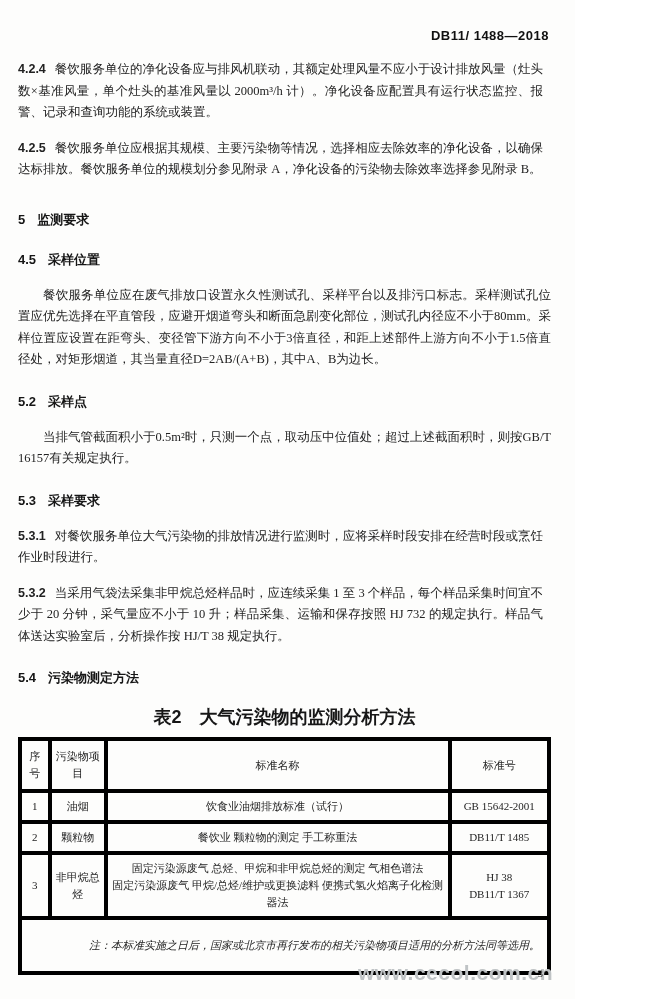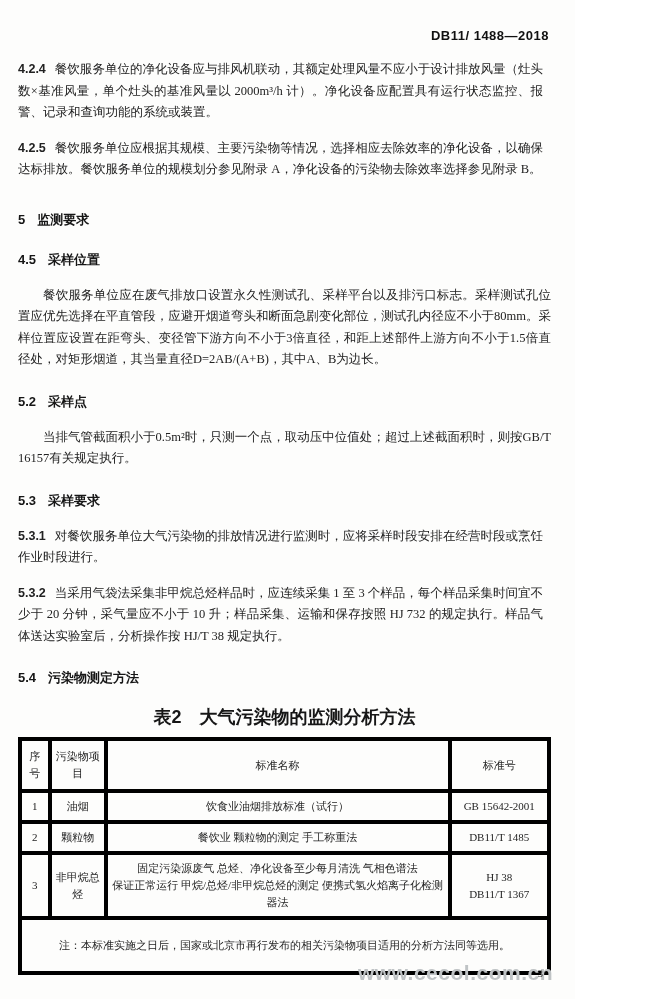--- a/index.html
+++ b/index.html
@@ -69,22 +69,23 @@
   table.std-table th, table.std-table td {
     border: 4px solid #000000;
     text-align: center;
     vertical-align: middle;
     padding: 5px 4px;
     line-height: 17px;
     font-weight: normal;
   }
   table.std-table th { padding: 7px 4px; }
   table.std-table td.note-cell {
-    text-align: center;
+    text-align: right;
     padding: 17px 7px;
+    font-style: italic;
   }
   .watermark {
     position: absolute;
     right: 22px;
     bottom: 14px;
     font-family: "Liberation Sans", sans-serif;
     font-weight: 700;
     font-size: 21px;
     letter-spacing: 0.5px;
     color: #bfc3c5;
@@ -155,22 +156,22 @@
       <tr>
         <td>2</td>
         <td>颗粒物</td>
         <td>餐饮业 颗粒物的测定 手工称重法</td>
         <td>DB11/T 1485</td>
       </tr>
       <tr>
         <td>3</td>
         <td>非甲烷总烃</td>
         <td>
-          <div>固定污染源废气 总烃、净化设备至少每月清洗 气相色谱法</div>
-          <div>保证正常运行 甲烷/总烃/非甲烷总烃的测定 便携式氢火焰离子化检测器法</div>
+          <div>固定污染源废气 总烃、甲烷和非甲烷总烃的测定 气相色谱法</div>
+          <div>固定污染源废气 甲烷/总烃/维护或更换滤料 便携式氢火焰离子化检测器法</div>
         </td>
         <td>
           <div>HJ 38</div>
           <div>DB11/T 1367</div>
         </td>
       </tr>
       <tr>
         <td class="note-cell" colspan="4">注：本标准实施之日后，国家或北京市再行发布的相关污染物项目适用的分析方法同等选用。</td>
       </tr>
     </tbody>

